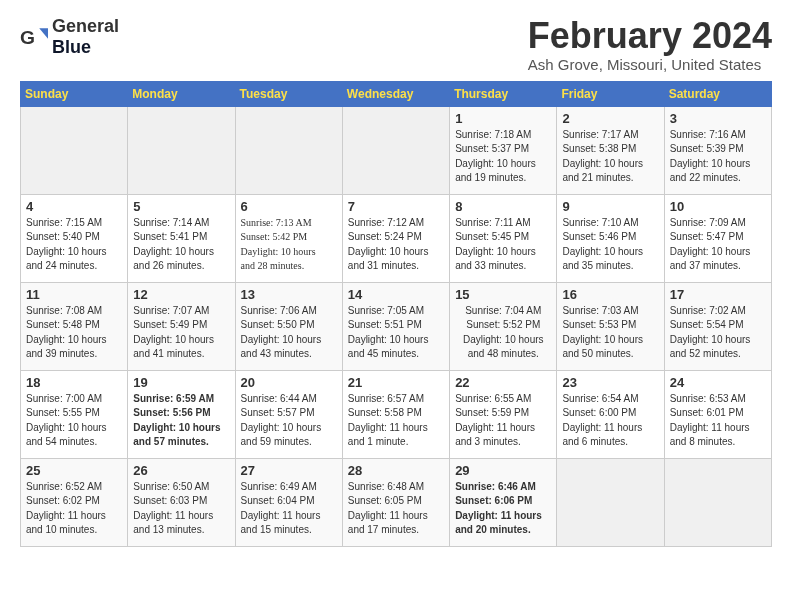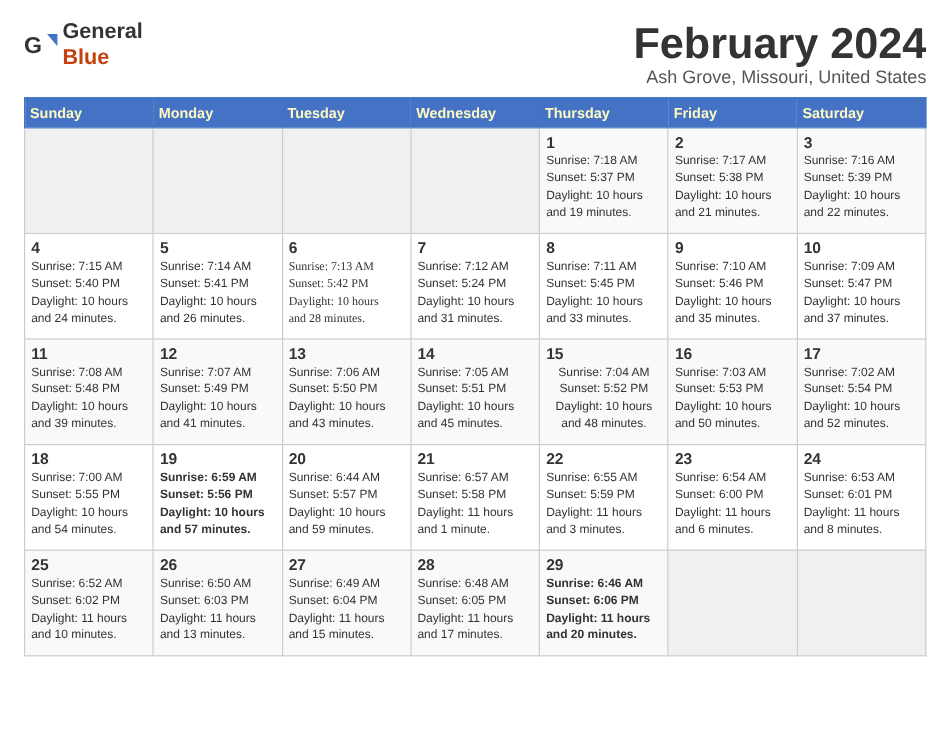--- a/index.html
+++ b/index.html
@@ -22,48 +22,47 @@
       gap: 4px;
     }
     .logo-text-general {
       font-size: 18px;
       font-weight: bold;
       color: #333;
     }
     .logo-text-blue {
       font-size: 18px;
       font-weight: bold;
-      color: #c2410c;
+      color: #0f172a;
     }
     .logo-icon {
       width: 28px;
       height: 28px;
     }
     .title-area {
-      text-align: right;
       margin-left: 16px;
     }
     .calendar-title {
       font-size: 36px;
       font-weight: bold;
       color: #333;
       line-height: 1.1;
     }
     .calendar-subtitle {
       font-size: 15px;
       color: #555;
     }
     table {
       width: 100%;
       border-collapse: collapse;
       table-layout: fixed;
     }
     thead tr th {
       background-color: #4472c4;
-      color: #fef9c3;
+      color: #fde047;
       font-size: 12px;
       font-weight: bold;
       padding: 5px 4px;
       text-align: left;
       border: 1px solid #4472c4;
     }
     tbody tr td {
       border: 1px solid #ccc;
       vertical-align: top;
       padding: 4px 5px;

